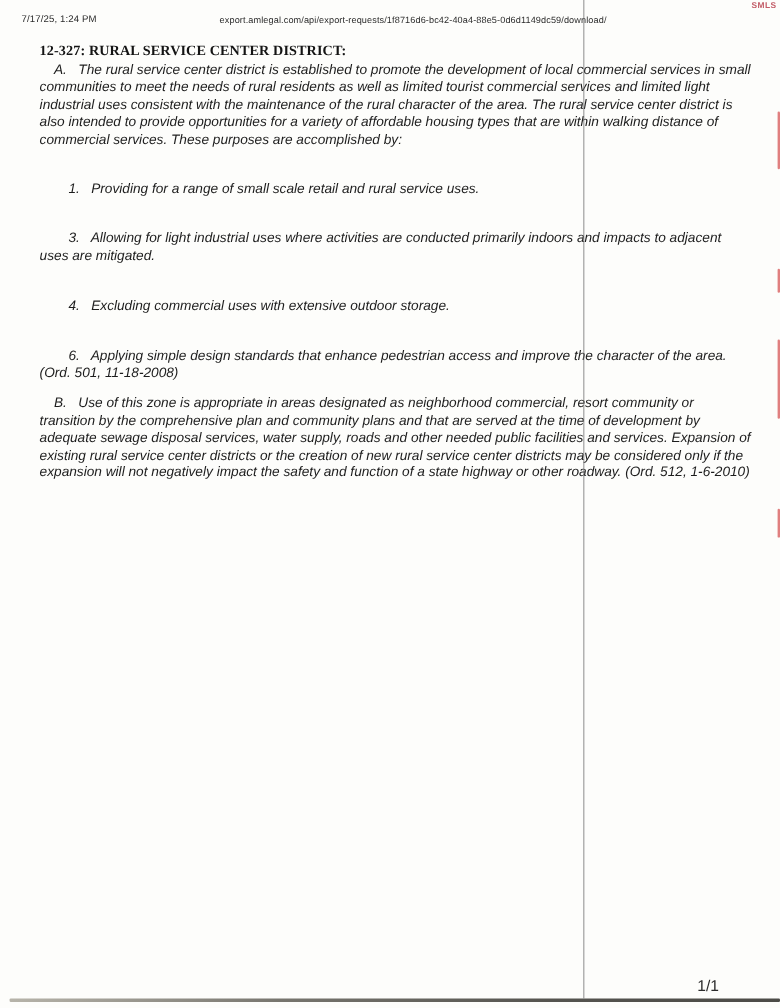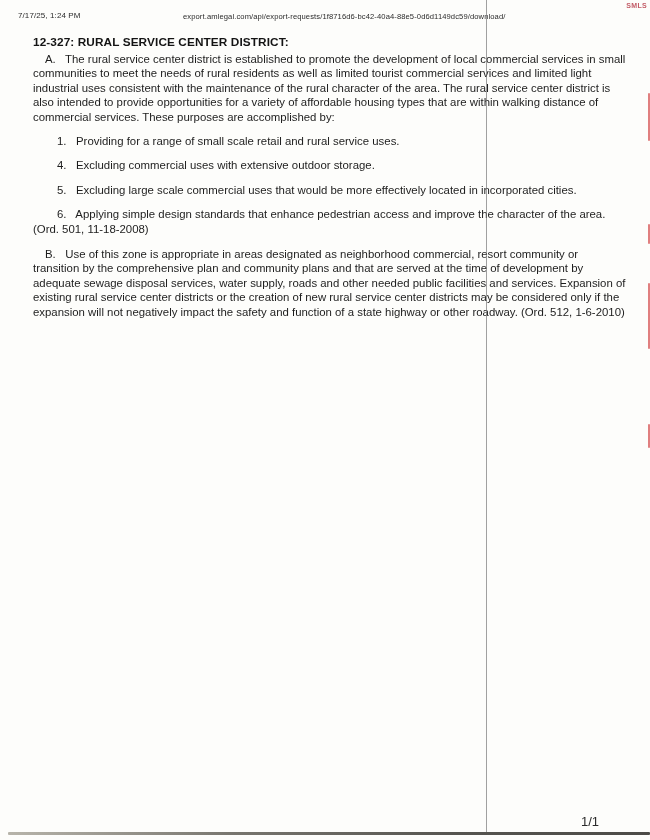--- a/index.html
+++ b/index.html
@@ -66,36 +66,38 @@
     font-size: 11.4px;
     line-height: 14.4px;
   }
   .doc h1 {
     margin: 0 0 1px 0;
     font-size: 11.8px;
     line-height: 15px;
     font-weight: bold;
     color: #141414;
     letter-spacing: 0.1px;
+    font-family: Liberation Serif, serif;
   }
   .doc p {
     margin: 10.5px 0 0 0;
     white-space: pre-wrap;
+    font-style: italic;
   }
   .doc p.para {
     text-indent: 12px;
     margin-top: 2px;
   }
   .doc p.para-b {
     text-indent: 12px;
     margin-top: 11px;
   }
   .doc p.item {
     text-indent: 24px;
-    margin-top: 10px;
+    margin-top: 27px;
   }
   
   .scan-vline {
     position: absolute;
     left: 486px;
     top: 0;
     width: 1.4px;
     height: 832px;
     background: rgba(110,110,110,0.65);
   }
@@ -125,22 +127,22 @@
 <div class="page">
 
   <div class="hdr-date">7/17/25, 1:24 PM</div>
   <div class="hdr-url">export.amlegal.com/api/export-requests/1f8716d6-bc42-40a4-88e5-0d6d1149dc59/download/</div>
   <div class="watermark" style="color: rgb(194, 91, 102);">SMLS</div>
 
   <div class="doc">
     <h1>12-327: RURAL SERVICE CENTER DISTRICT:</h1>
     <p class="para">A.   The rural service center district is established to promote the development of local commercial services in small communities to meet the needs of rural residents as well as limited tourist commercial services and limited light industrial uses consistent with the maintenance of the rural character of the area. The rural service center district is also intended to provide opportunities for a variety of affordable housing types that are within walking distance of commercial services. These purposes are accomplished by:</p>
     <p class="item">1.   Providing for a range of small scale retail and rural service uses.</p>
+    <p class="item">3.   Allowing for light industrial uses where activities are conducted primarily indoors and impacts to adjacent uses are mitigated.</p>
     <p class="item">4.   Excluding commercial uses with extensive outdoor storage.</p>
-    <p class="item">5.   Excluding large scale commercial uses that would be more effectively located in incorporated cities.</p>
     <p class="item">6.   Applying simple design standards that enhance pedestrian access and improve the character of the area. (Ord. 501, 11-18-2008)</p>
     <p class="para-b">B.   Use of this zone is appropriate in areas designated as neighborhood commercial, resort community or transition by the comprehensive plan and community plans and that are served at the time of development by adequate sewage disposal services, water supply, roads and other needed public facilities and services. Expansion of existing rural service center districts or the creation of new rural service center districts may be considered only if the expansion will not negatively impact the safety and function of a state highway or other roadway. (Ord. 512, 1-6-2010)</p>
   </div>
 
   <div class="ftr-page">1/1</div>
 
   <div class="scan-vline"></div>
   <div class="edge-mark m1" style="background: rgba(219, 105, 105, 0.85);"></div>
   <div class="edge-mark m2" style="background: rgba(219, 105, 105, 0.85);"></div>
   <div class="edge-mark m3" style="background: rgba(219, 105, 105, 0.85);"></div>

